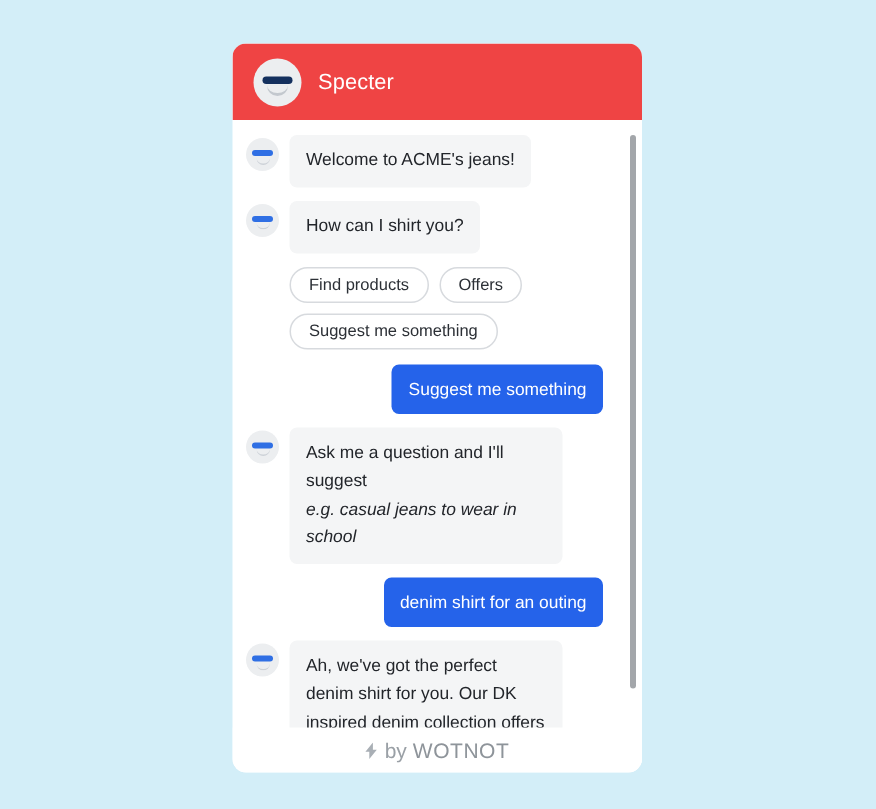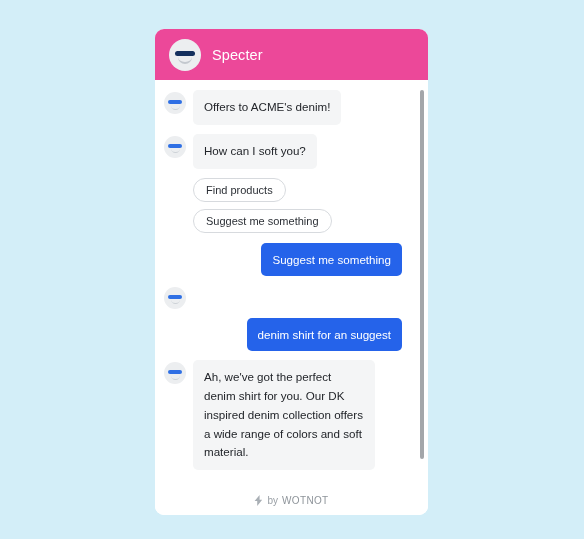--- a/index.html
+++ b/index.html
@@ -26,21 +26,21 @@
     background: #ffffff;
     border-radius: 9px;
     overflow: hidden;
     display: flex;
     flex-direction: column;
   }
 
   
   .header {
     height: 51px;
-    background: #ec4899;
+    background: #ef4444;
     display: flex;
     align-items: center;
     padding: 0 14px;
     flex: 0 0 auto;
     gap: 11px;
   }
 
   .avatar-lg {
     width: 32px;
     height: 32px;
@@ -179,21 +179,21 @@
 
   
   .footer {
     flex: 0 0 auto;
     height: 30px;
     display: flex;
     align-items: center;
     justify-content: center;
     gap: 4px;
     background: #ffffff;
-    font-size: 10px;
+    font-size: 14px;
     color: #9aa0a6;
   }
   .footer .bolt { display: inline-flex; align-items: center; }
   .footer .brand { font-weight: normal; letter-spacing: .35px; color: #8e949a; }
   .footer .by { color: #9aa0a6; }
 </style>
 </head>
 <body>
 
 <div class="widget">
@@ -206,53 +206,58 @@
     <div class="header-title">Specter</div>
   </div>
 
   <div class="convo">
 
     <div class="row">
       <div class="avatar-sm">
         <span class="visor"></span>
         <span class="smile"></span>
       </div>
-      <div class="bubble-bot">Offers to ACME's denim!</div>
-    </div>
-
-    <div class="row">
-      <div class="avatar-sm">
-        <span class="visor"></span>
-        <span class="smile"></span>
-      </div>
-      <div class="bubble-bot">How can I soft you?</div>
+      <div class="bubble-bot">Welcome to ACME's jeans!</div>
+    </div>
+
+    <div class="row">
+      <div class="avatar-sm">
+        <span class="visor"></span>
+        <span class="smile"></span>
+      </div>
+      <div class="bubble-bot">How can I shirt you?</div>
     </div>
 
     <div class="chips">
       <div class="chip-line">
         <div class="chip">Find products</div>
+        <div class="chip">Offers</div>
       </div>
       <div class="chip-line">
         <div class="chip">Suggest me something</div>
       </div>
     </div>
 
     <div class="row user">
       <div class="bubble-user">Suggest me something</div>
     </div>
 
     <div class="row">
       <div class="avatar-sm">
         <span class="visor"></span>
         <span class="smile"></span>
       </div>
+      <div class="bubble-bot">
+        <span>Ask me a question and I'll suggest</span>
+        <span class="line-italic">e.g. casual jeans to wear in school</span>
+      </div>
     </div>
 
     <div class="row user">
-      <div class="bubble-user">denim shirt for an suggest</div>
+      <div class="bubble-user">denim shirt for an outing</div>
     </div>
 
     <div class="row">
       <div class="avatar-sm">
         <span class="visor"></span>
         <span class="smile"></span>
       </div>
       <div class="bubble-bot">
         <span>Ah, we've got the perfect denim shirt for you. Our DK inspired denim collection offers a wide range of colors and soft material. </span>
       </div>

